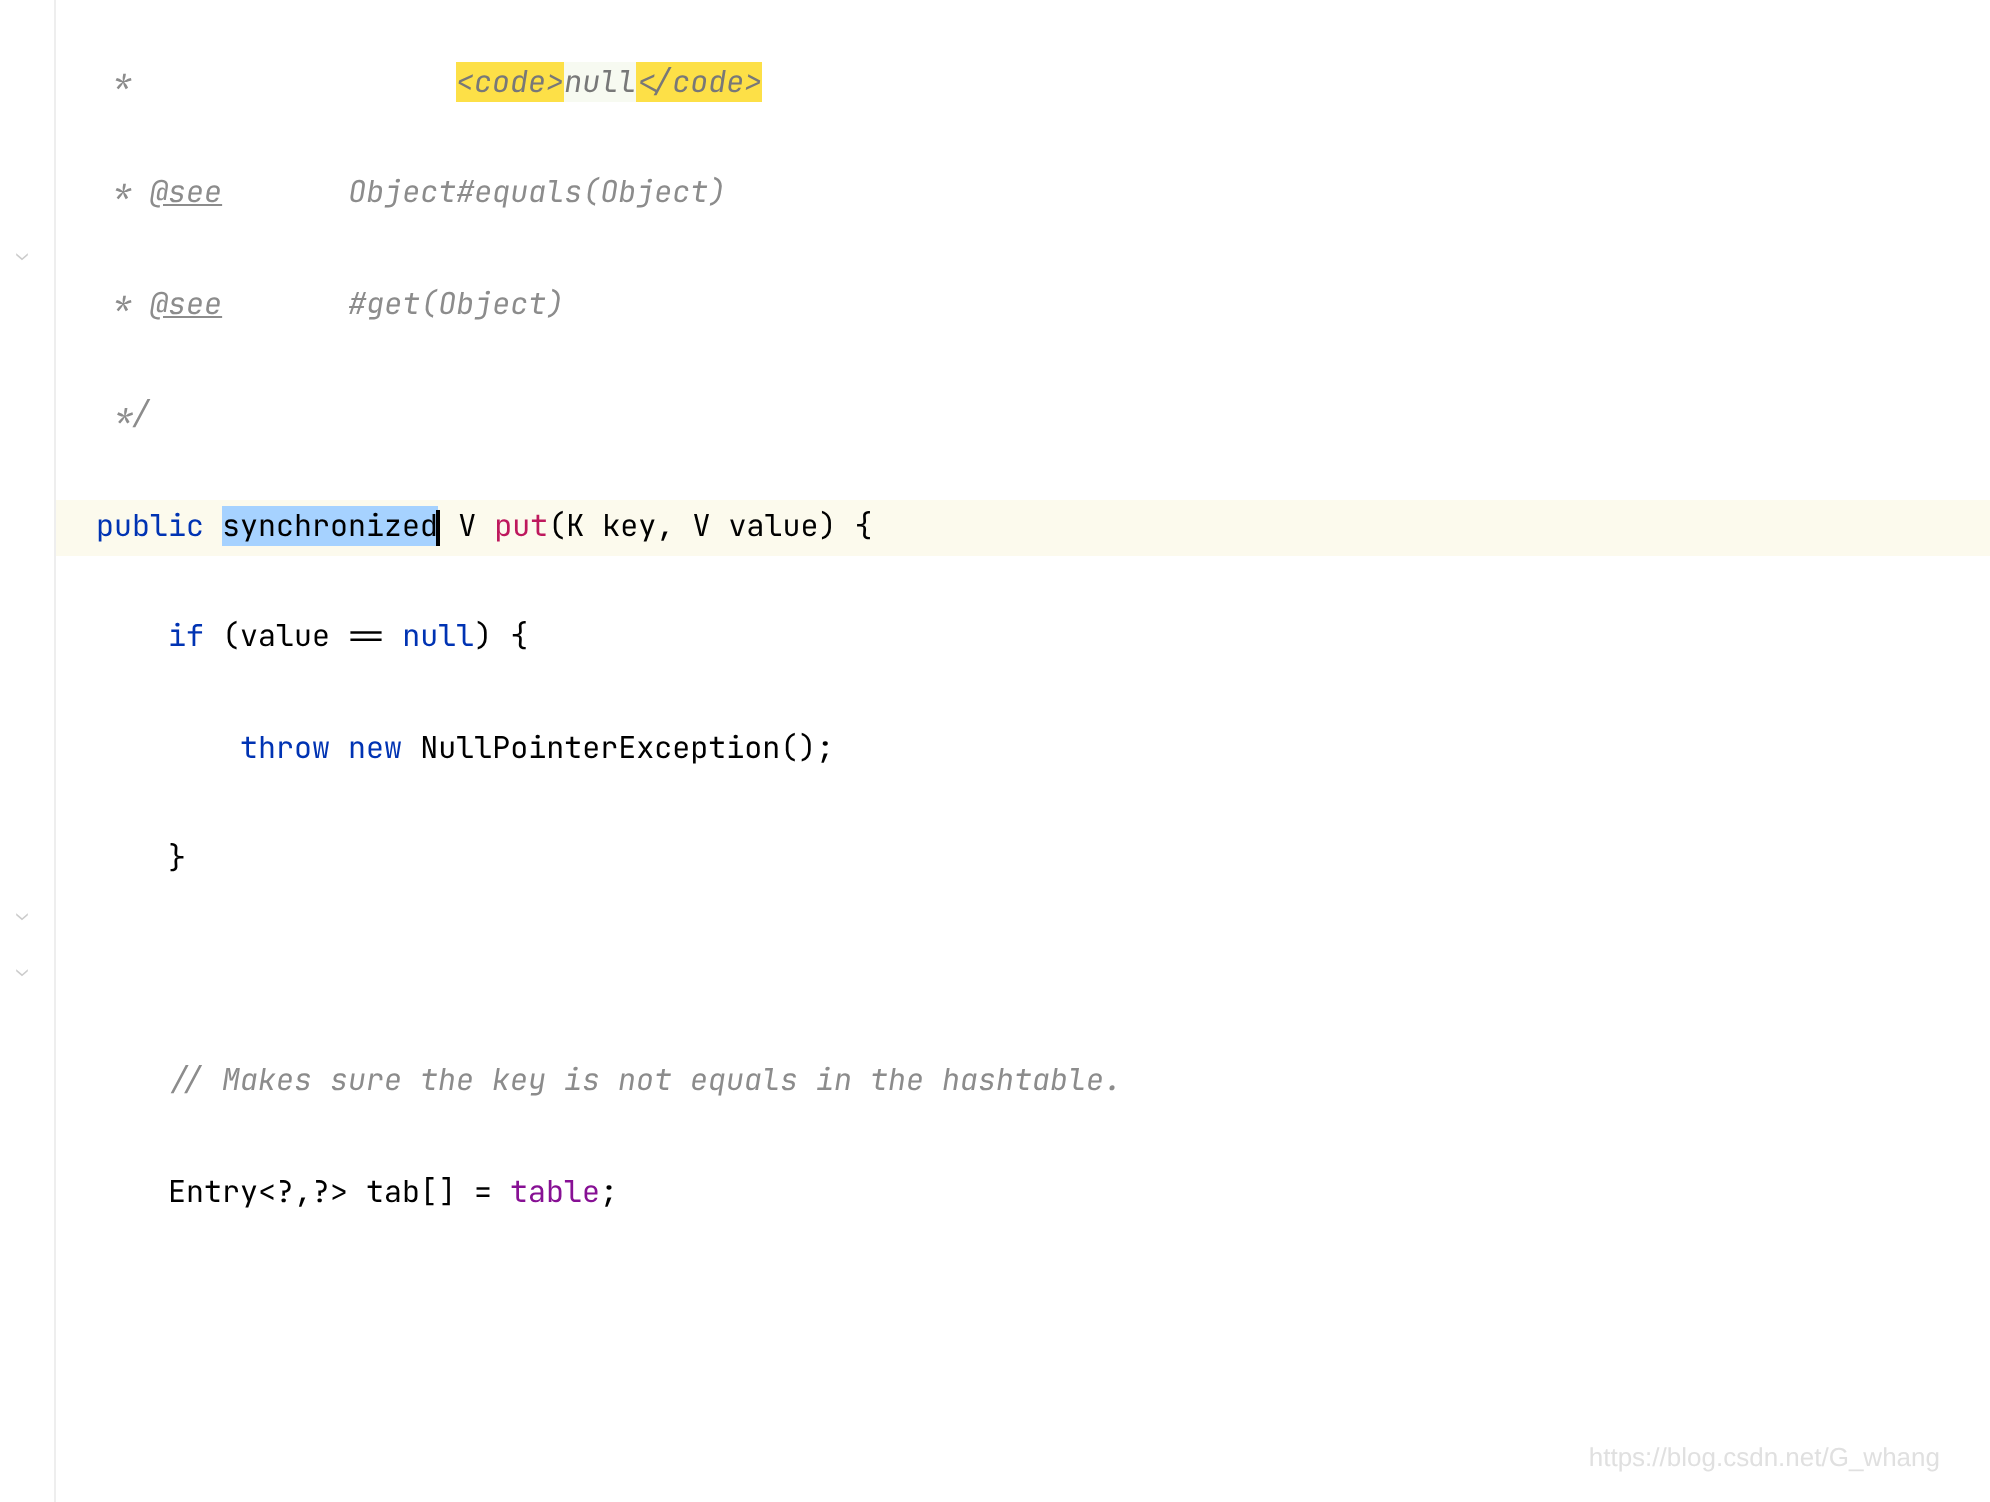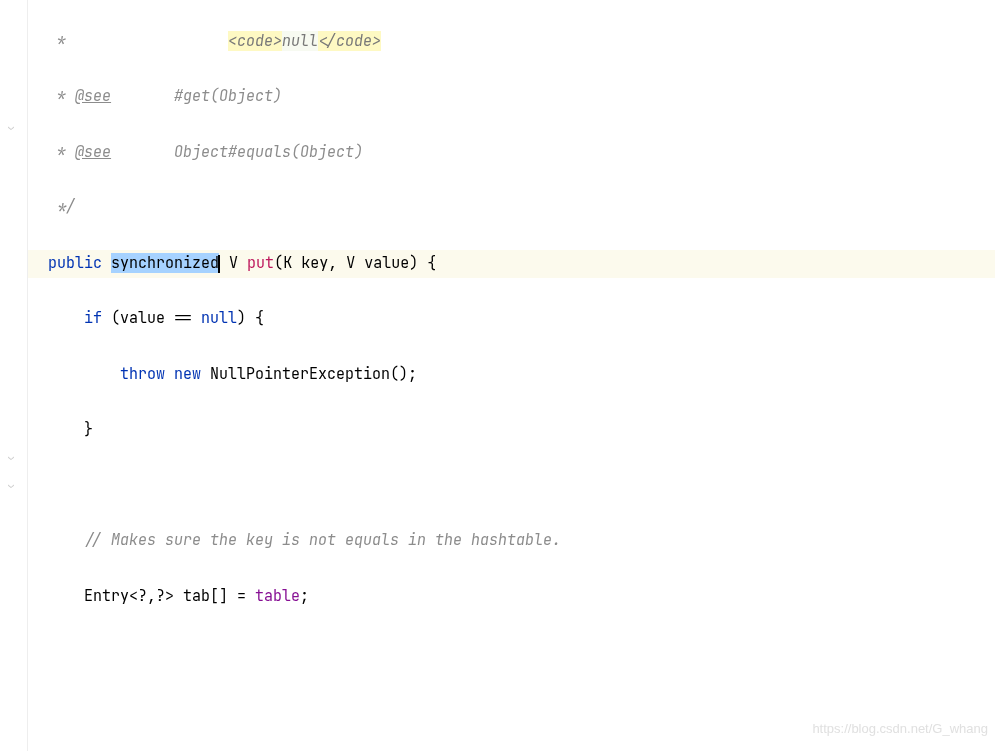--- a/index.html
+++ b/index.html
@@ -50,46 +50,46 @@
   padding-left: 20px;
   width: calc(100% + 20px);
 }
 .comment { color: #8c8c8c; font-style: italic; }
 .comment-tag { color: #8c8c8c; font-style: italic; }
 .doc-link { color: #8c8c8c; font-style: italic; text-decoration: underline; }
 .keyword { color: #0033b3; }
 .method-decl { color: #be185d; }
 .field { color: #871094; }
 .annotation-bg { background: #f7faf1; color: #787878; font-style: italic; }
-.annotation-hl { background: #fef9c3; color: #787878; font-style: italic; }
+.annotation-hl { background: #fde047; color: #787878; font-style: italic; }
 .selection { background: #a6d2ff; color: #000000; }
 .cursor { border-left: 2px solid #000000; display: inline-block; height: 1.2em; vertical-align: text-bottom; margin-left: -1px; }
 .watermark {
   position: absolute;
   bottom: 10px;
-  right: 7px;
+  right: 25px;
   color: #e0e0e0;
   font-size: 13px;
   font-family: sans-serif;
   font-style: normal;
 }
 </style>
 </head>
 <body>
 
 <div class="editor">
   <div class="gutter">
     <div class="fold-marker" style="top:118px">⌄</div>
     <div class="fold-marker" style="top:448px">⌄</div>
     <div class="fold-marker" style="top:476px">⌄</div>
   </div>
   <div class="code-area">
 <span class="line"> <span class="comment">*</span>                  <span class="annotation-hl">&lt;code&gt;</span><span class="annotation-bg">null</span><span class="annotation-hl">&lt;/code&gt;</span></span>
+<span class="line"> <span class="comment">*</span> <span class="doc-link">@see</span>       <span class="comment-tag">Object</span><span class="comment">#equals(</span><span class="comment-tag">Object</span><span class="comment">)</span></span>
 <span class="line"> <span class="comment">*</span> <span class="doc-link">@see</span>       <span class="comment">#get(</span><span class="comment-tag">Object</span><span class="comment">)</span></span>
-<span class="line"> <span class="comment">*</span> <span class="doc-link">@see</span>       <span class="comment-tag">Object</span><span class="comment">#equals(</span><span class="comment-tag">Object</span><span class="comment">)</span></span>
 <span class="line"> <span class="comment">*/</span></span>
 <span class="line line-highlight"><span class="keyword">public</span> <span class="selection">synchronized</span><span class="cursor"></span> <span>V</span> <span class="method-decl">put</span>(<span>K</span> <span>key</span>, <span>V</span> <span>value</span>) {</span>
 <span class="line">    <span class="keyword">if</span> <span>(value == </span><span class="keyword">null</span><span>) {</span></span>
 <span class="line">        <span class="keyword">throw</span> <span class="keyword">new</span> <span>NullPointerException</span><span>();</span></span>
 <span class="line">    <span>}</span></span>
 <span class="line"> </span>
 <span class="line">    <span class="comment">// Makes sure the key is not equals in the hashtable.</span></span>
 <span class="line">    <span>Entry&lt;?,?&gt; tab[] = </span><span class="field">table</span><span>;</span></span>
 <span class="line">    </span>
 

